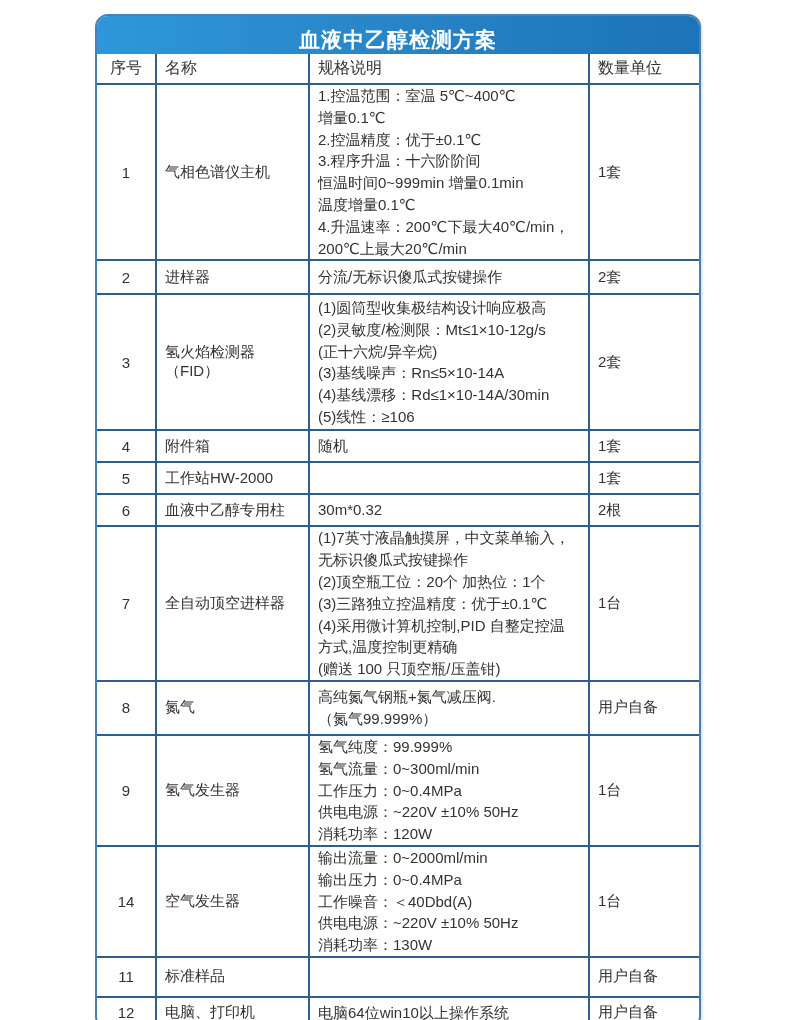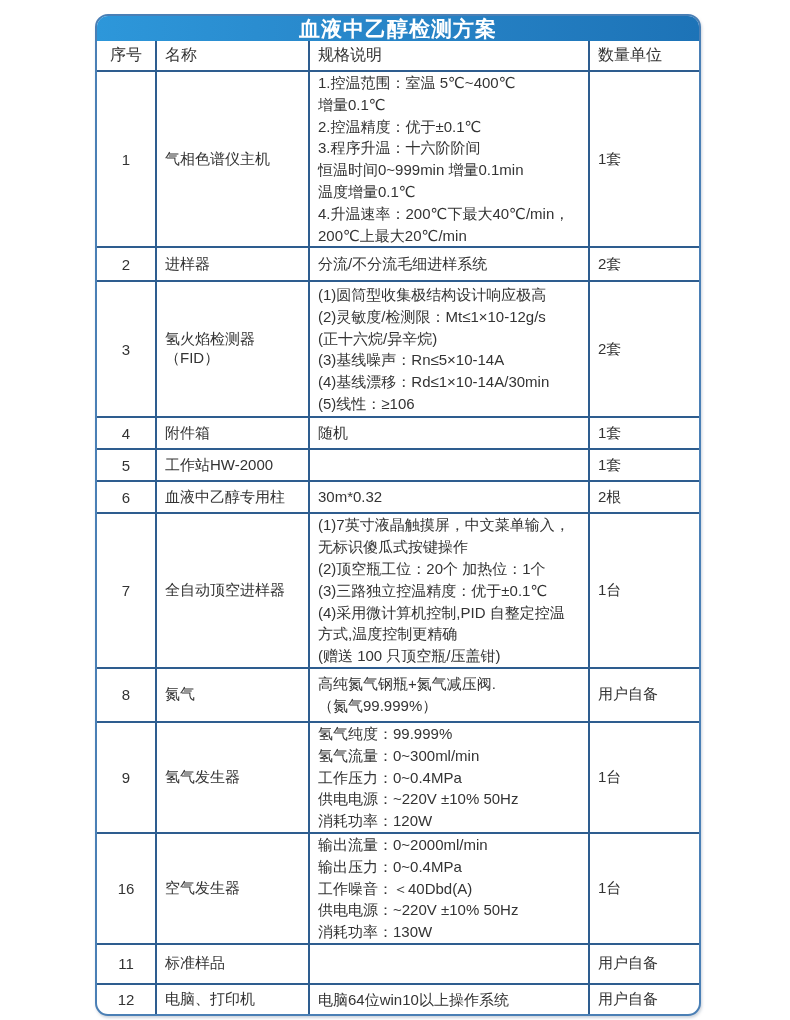--- a/index.html
+++ b/index.html
@@ -13,21 +13,21 @@
   *{box-sizing:border-box;margin:0;padding:0;}
   html,body{width:790px;height:1020px;background:var(--bg);
     font-family:"Liberation Sans","DejaVu Sans",sans-serif;color:var(--text);}
   .panel{
     position:absolute;left:95px;top:14px;width:606px;
     border:2px solid var(--outer);
     border-radius:13px;overflow:hidden;background:#fff;
     box-shadow:1px 2px 3px rgba(110,130,155,.35);
   }
   .title-bar{
-    height:25px;display:flex;align-items:center;justify-content:center;
+    height:38px;display:flex;align-items:flex-end;justify-content:center;
     background:linear-gradient(90deg,var(--title-l) 0%,#2886c9 45%,var(--title-r) 100%);
     color:#fff;font-size:21px;font-weight:bold;letter-spacing:1px;
   }
   table{width:100%;border-collapse:collapse;table-layout:fixed;}
   col.c-no{width:59px;}
   col.c-name{width:153px;}
   col.c-spec{width:280px;}
   col.c-qty{width:110px;}
   th,td{
     border:2px solid var(--grid);
@@ -89,21 +89,21 @@
 3.程序升温：十六阶阶间
 恒温时间0~999min 增量0.1min
 温度增量0.1℃
 4.升温速率：200℃下最大40℃/min，
 200℃上最大20℃/min</td>
           <td>1套</td>
         </tr>
         <tr>
           <td>2</td>
           <td>进样器</td>
-          <td class="spec">分流/不分流毛细进样系统</td>
+          <td class="spec">分流/无标识傻瓜式按键操作</td>
           <td>2套</td>
         </tr>
         <tr>
           <td>3</td>
           <td>氢火焰检测器（FID）</td>
           <td class="spec">(1)圆筒型收集极结构设计响应极高
 (2)灵敏度/检测限：Mt≤1×10-12g/s
 (正十六烷/异辛烷)
 (3)基线噪声：Rn≤5×10-14A
 (4)基线漂移：Rd≤1×10-14A/30min
@@ -151,21 +151,21 @@
           <td>9</td>
           <td>氢气发生器</td>
           <td class="spec">氢气纯度：99.999%
 氢气流量：0~300ml/min
 工作压力：0~0.4MPa
 供电电源：~220V ±10% 50Hz
 消耗功率：120W</td>
           <td>1台</td>
         </tr>
         <tr>
-          <td>16</td>
+          <td>14</td>
           <td>空气发生器</td>
           <td class="spec">输出流量：0~2000ml/min
 输出压力：0~0.4MPa
 工作噪音：＜40Dbd(A)
 供电电源：~220V ±10% 50Hz
 消耗功率：130W</td>
           <td>1台</td>
         </tr>
         <tr>
           <td>11</td>

